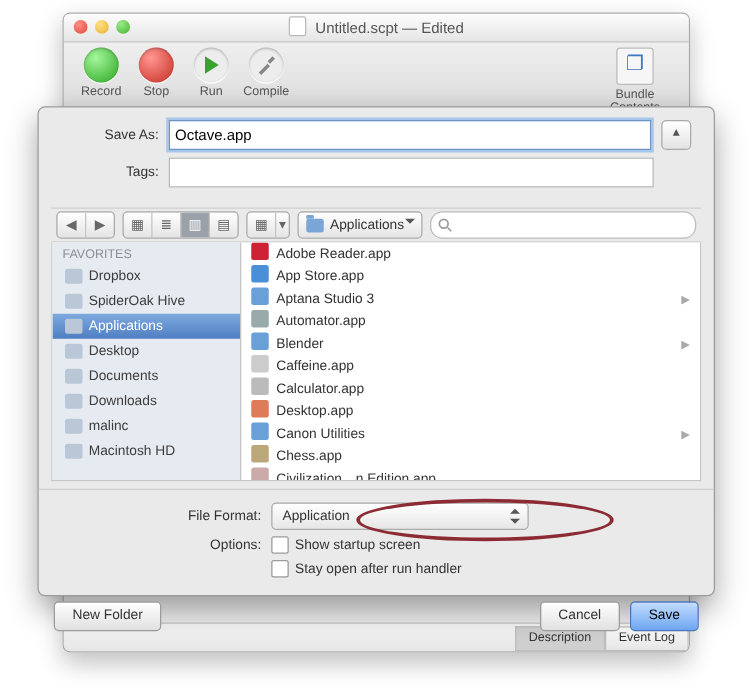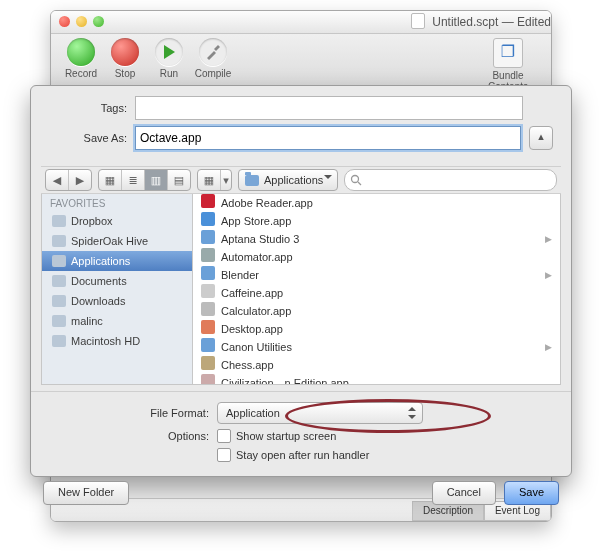--- a/index.html
+++ b/index.html
@@ -1,20 +1,20 @@
 <!DOCTYPE html>
 <html><head>
 <meta charset="utf-8">
 <style>
   html,body{margin:0;padding:0;font-family:"Lucida Grande","Helvetica Neue",Arial,sans-serif;font-size:11px;color:#333;background:#fff}
   .stage{width:600px;height:551px;position:relative;background:#fff}
   .wnd{position:absolute;left:50px;top:10px;width:500px;height:510px;border:1px solid #a8a8a8;border-radius:6px;
        background:linear-gradient(#f7f7f7,#ececec 22px,#ececec);box-shadow:0 8px 20px rgba(0,0,0,.25);overflow:hidden}
   .titlebar{height:22px;border-bottom:1px solid #c6c6c6;background:linear-gradient(#fdfdfd,#e5e5e5);position:relative;
-            font-size:12px;color:#555;text-align:right;line-height:22px}
+            font-size:12px;color:#555;text-align:center;line-height:22px}
   .tl-dots{position:absolute;left:8px;top:5px;display:flex;gap:6px}
   .dot{width:11px;height:11px;border-radius:50%}
   .dot.r{background:radial-gradient(circle at 35% 30%,#ff8f85,#e8453a)}
   .dot.y{background:radial-gradient(circle at 35% 30%,#ffe08a,#e6b329)}
   .dot.g{background:radial-gradient(circle at 35% 30%,#9de88a,#43b62d)}
   .doc-icn{display:inline-block;width:12px;height:14px;border:1px solid #bbb;border-radius:2px;background:#fff;vertical-align:-3px;margin-right:4px}
   .toolbar{height:50px;border-bottom:1px solid #bcbcbc;background:linear-gradient(#efefef,#dcdcdc);padding:4px 8px 0;display:flex;align-items:flex-start}
   .tbtn{width:44px;text-align:center;font-size:10px;color:#555}
   .tbic{width:28px;height:28px;margin:0 auto 2px;border-radius:14px;box-shadow:inset 0 1px 2px rgba(0,0,0,.25),0 1px 0 #fff}
   .rec{background:radial-gradient(circle at 35% 30%,#a3f79b,#2aa41f)}
@@ -102,28 +102,28 @@
     </div>
 
     <div class="tabs">
       <span class="tab on">Description</span><span class="tab">Event Log</span>
     </div>
   </div>
 
   <div class="sheet">
     <div class="top">
       <div class="frow">
+        <div class="flab">Save As:</div>
+        <input class="finp" value="Octave.app" style="">
+        <div class="expbtn">▴</div>
+      </div>
+      <div class="frow">
         <div class="flab">Tags:</div>
         <input class="finp2" value="" style="">
         <div style="width:30px"></div>
-      </div>
-      <div class="frow">
-        <div class="flab">Save As:</div>
-        <input class="finp" value="Octave.app" style="">
-        <div class="expbtn">▴</div>
       </div>
     </div>
 
     <div class="browsebar">
       <div class="seg">
           <span>◀</span>
           <span>▶</span>
         </div>
       <div class="seg">
         <span>▦</span>
@@ -158,20 +158,24 @@
             <div class="sitem">
               <span class="si-icn"></span>
               <span>SpiderOak Hive</span>
             </div>
             <div class="sitem sel">
               <span class="si-icn"></span>
               <span>Applications</span>
             </div>
             <div class="sitem">
               <span class="si-icn"></span>
+              <span>Desktop</span>
+            </div>
+            <div class="sitem">
+              <span class="si-icn"></span>
               <span>Documents</span>
             </div>
             <div class="sitem">
               <span class="si-icn"></span>
               <span>Downloads</span>
             </div>
             <div class="sitem">
               <span class="si-icn"></span>
               <span>malinc</span>
             </div>

